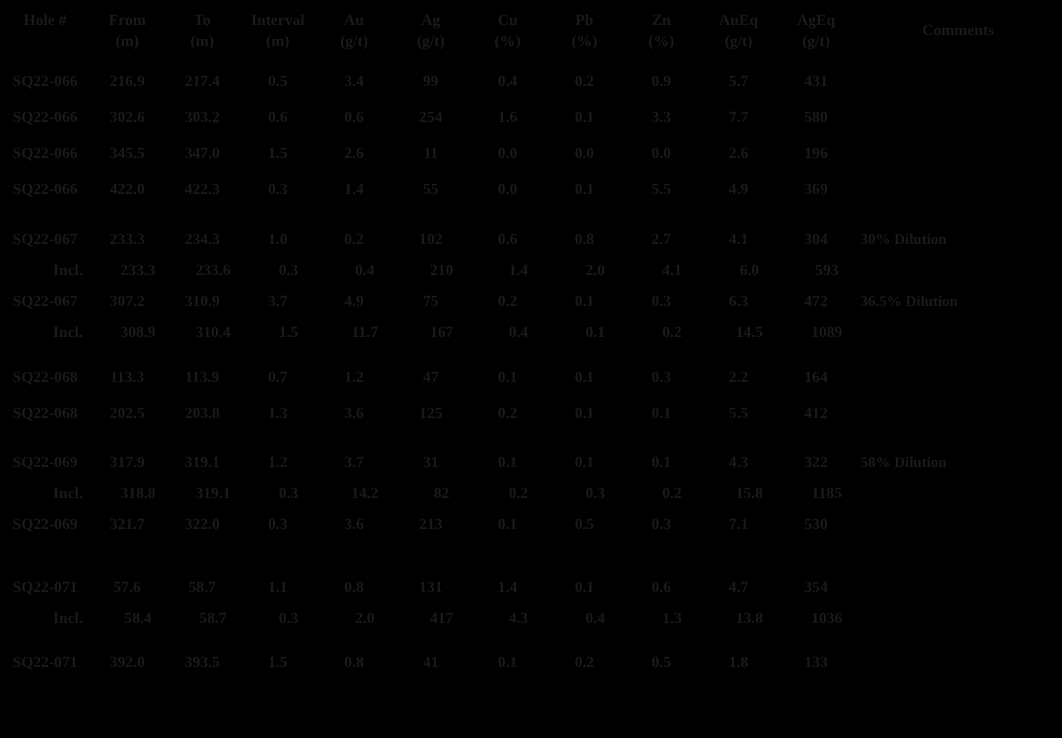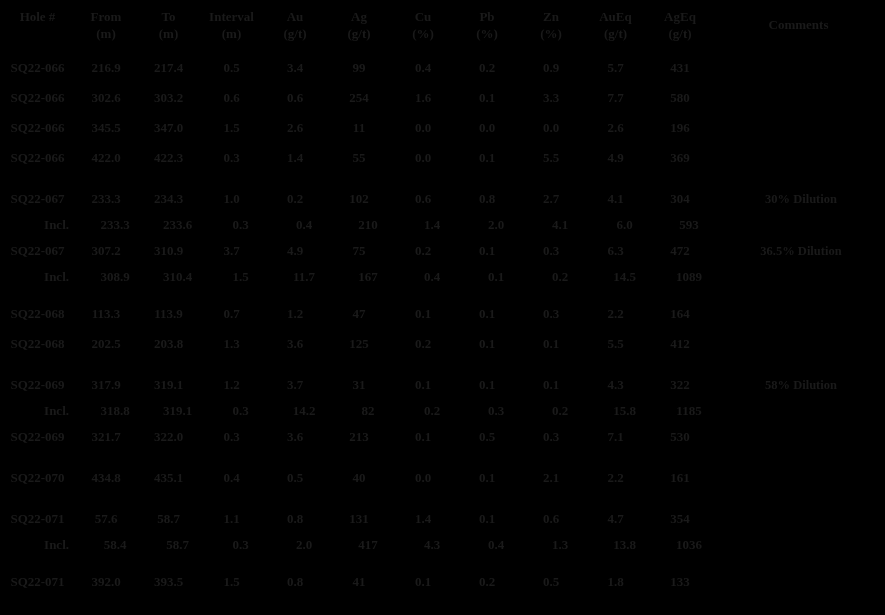--- a/index.html
+++ b/index.html
@@ -11,21 +11,21 @@
         text-align:center;vertical-align:middle;font-size:13px;color:#1a1a1a;}
   thead th{height:46px;vertical-align:top;padding-top:7px;font-weight:700;}
   .hlabel{height:19px;line-height:19px;}
   .hunit{height:16px;line-height:16px;}
   .hcenter{line-height:36px;}
   tr.section td{height:20px;font-weight:700;}
   tr.main td{height:30px;}
   tr.incl td{height:22px;padding-left:18px;}
   tr.incl td.holecell{text-align:right;padding-right:6px;padding-left:16px;}
   tr.spacer td{height:11px;}
-  td.comment{text-align:center;padding-left:5px;font-size:12.5px;}
+  td.comment{text-align:left;padding-left:5px;font-size:12.5px;}
   tr.incl td.comment{padding-left:5px;}
 </style>
 </head>
 <body>
 
 <table>
   <colgroup>
     <col style="width:75px">
       <col style="width:62px">
       <col style="width:63px">
@@ -278,34 +278,20 @@
         <td>0.1</td>
         <td>0.5</td>
         <td>0.3</td>
         <td>7.1</td>
         <td>530</td>
         <td class="comment"></td>
       </tr>
       <tr class="spacer">
         <td colspan="12"></td>
       </tr>
-      <tr class="main">
-        <td class="holecell">SQ22-070</td>
-        <td>434.8</td>
-        <td>435.1</td>
-        <td>0.4</td>
-        <td>0.5</td>
-        <td>40</td>
-        <td>0.0</td>
-        <td>0.1</td>
-        <td>2.1</td>
-        <td>2.2</td>
-        <td>161</td>
-        <td class="comment"></td>
-      </tr>
       <tr class="spacer">
         <td colspan="12"></td>
       </tr>
       <tr class="main">
         <td class="holecell">SQ22-071</td>
         <td>57.6</td>
         <td>58.7</td>
         <td>1.1</td>
         <td>0.8</td>
         <td>131</td>

